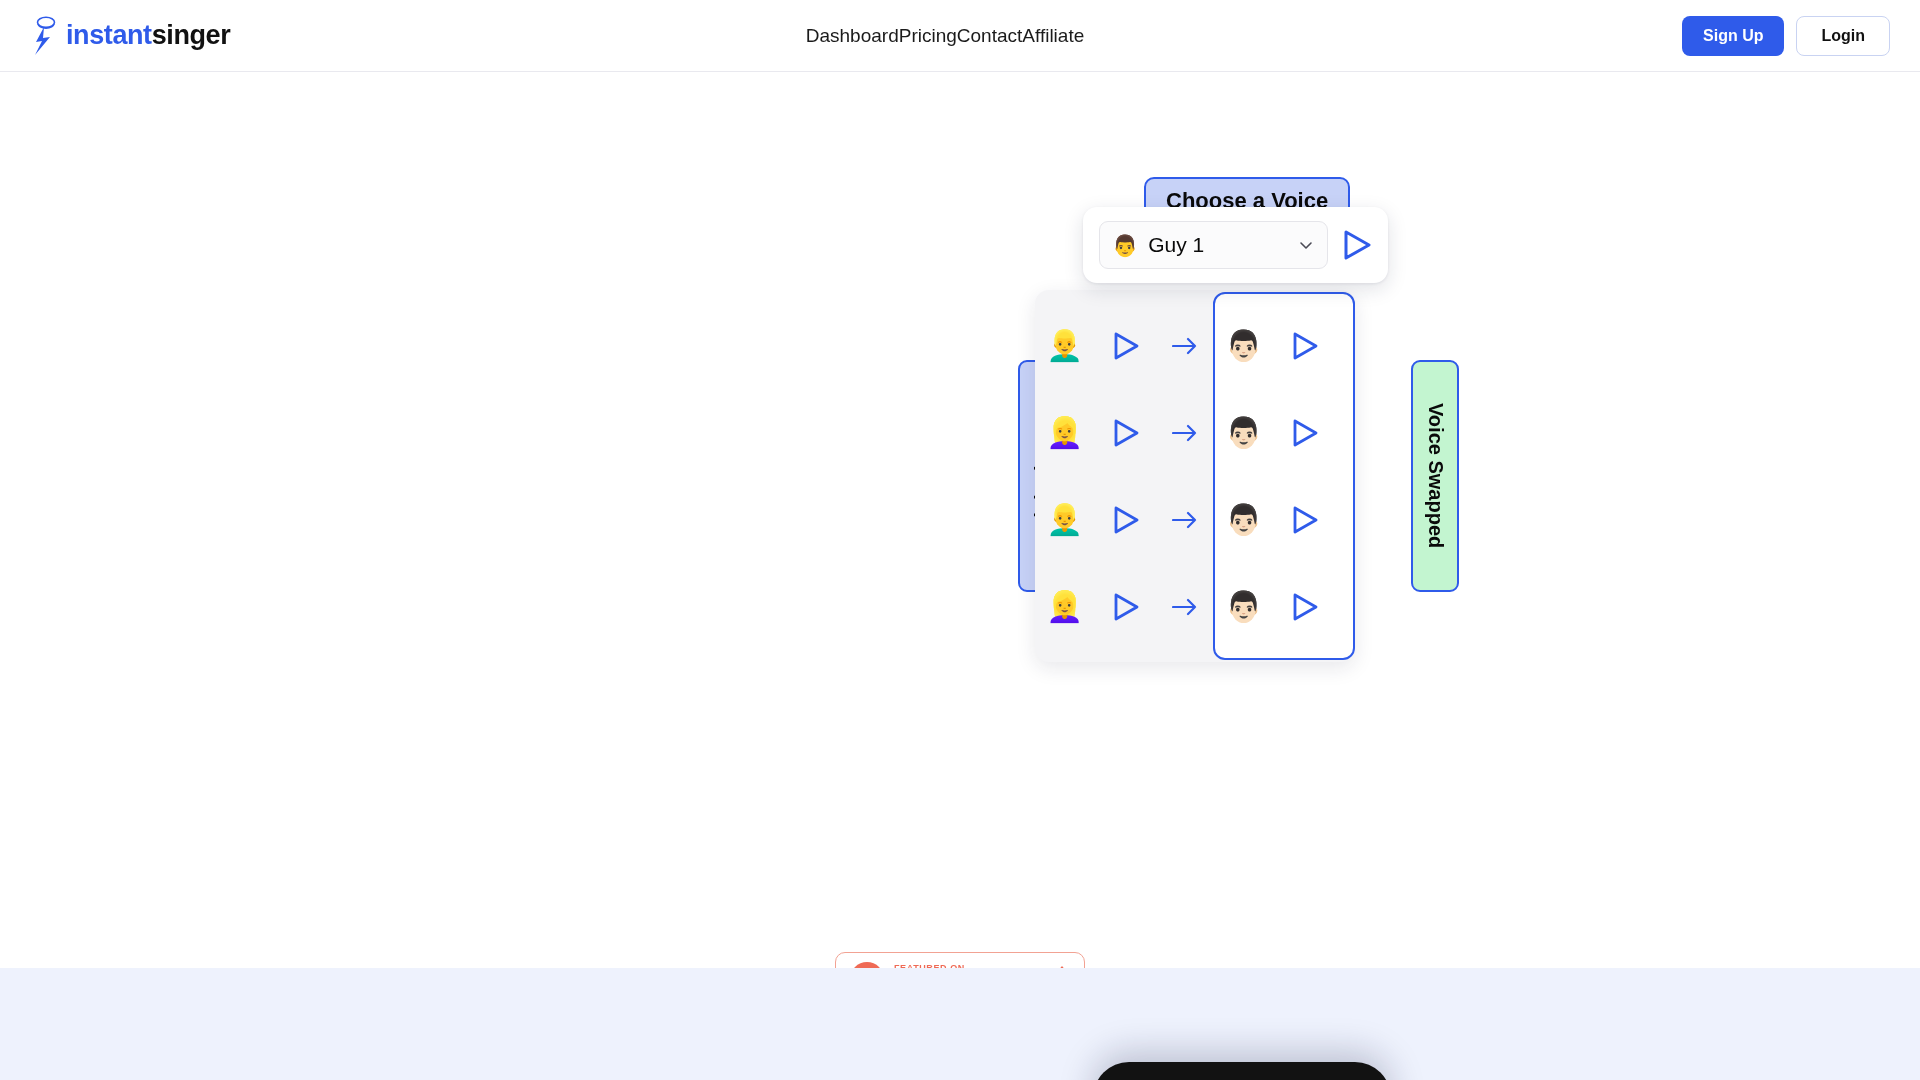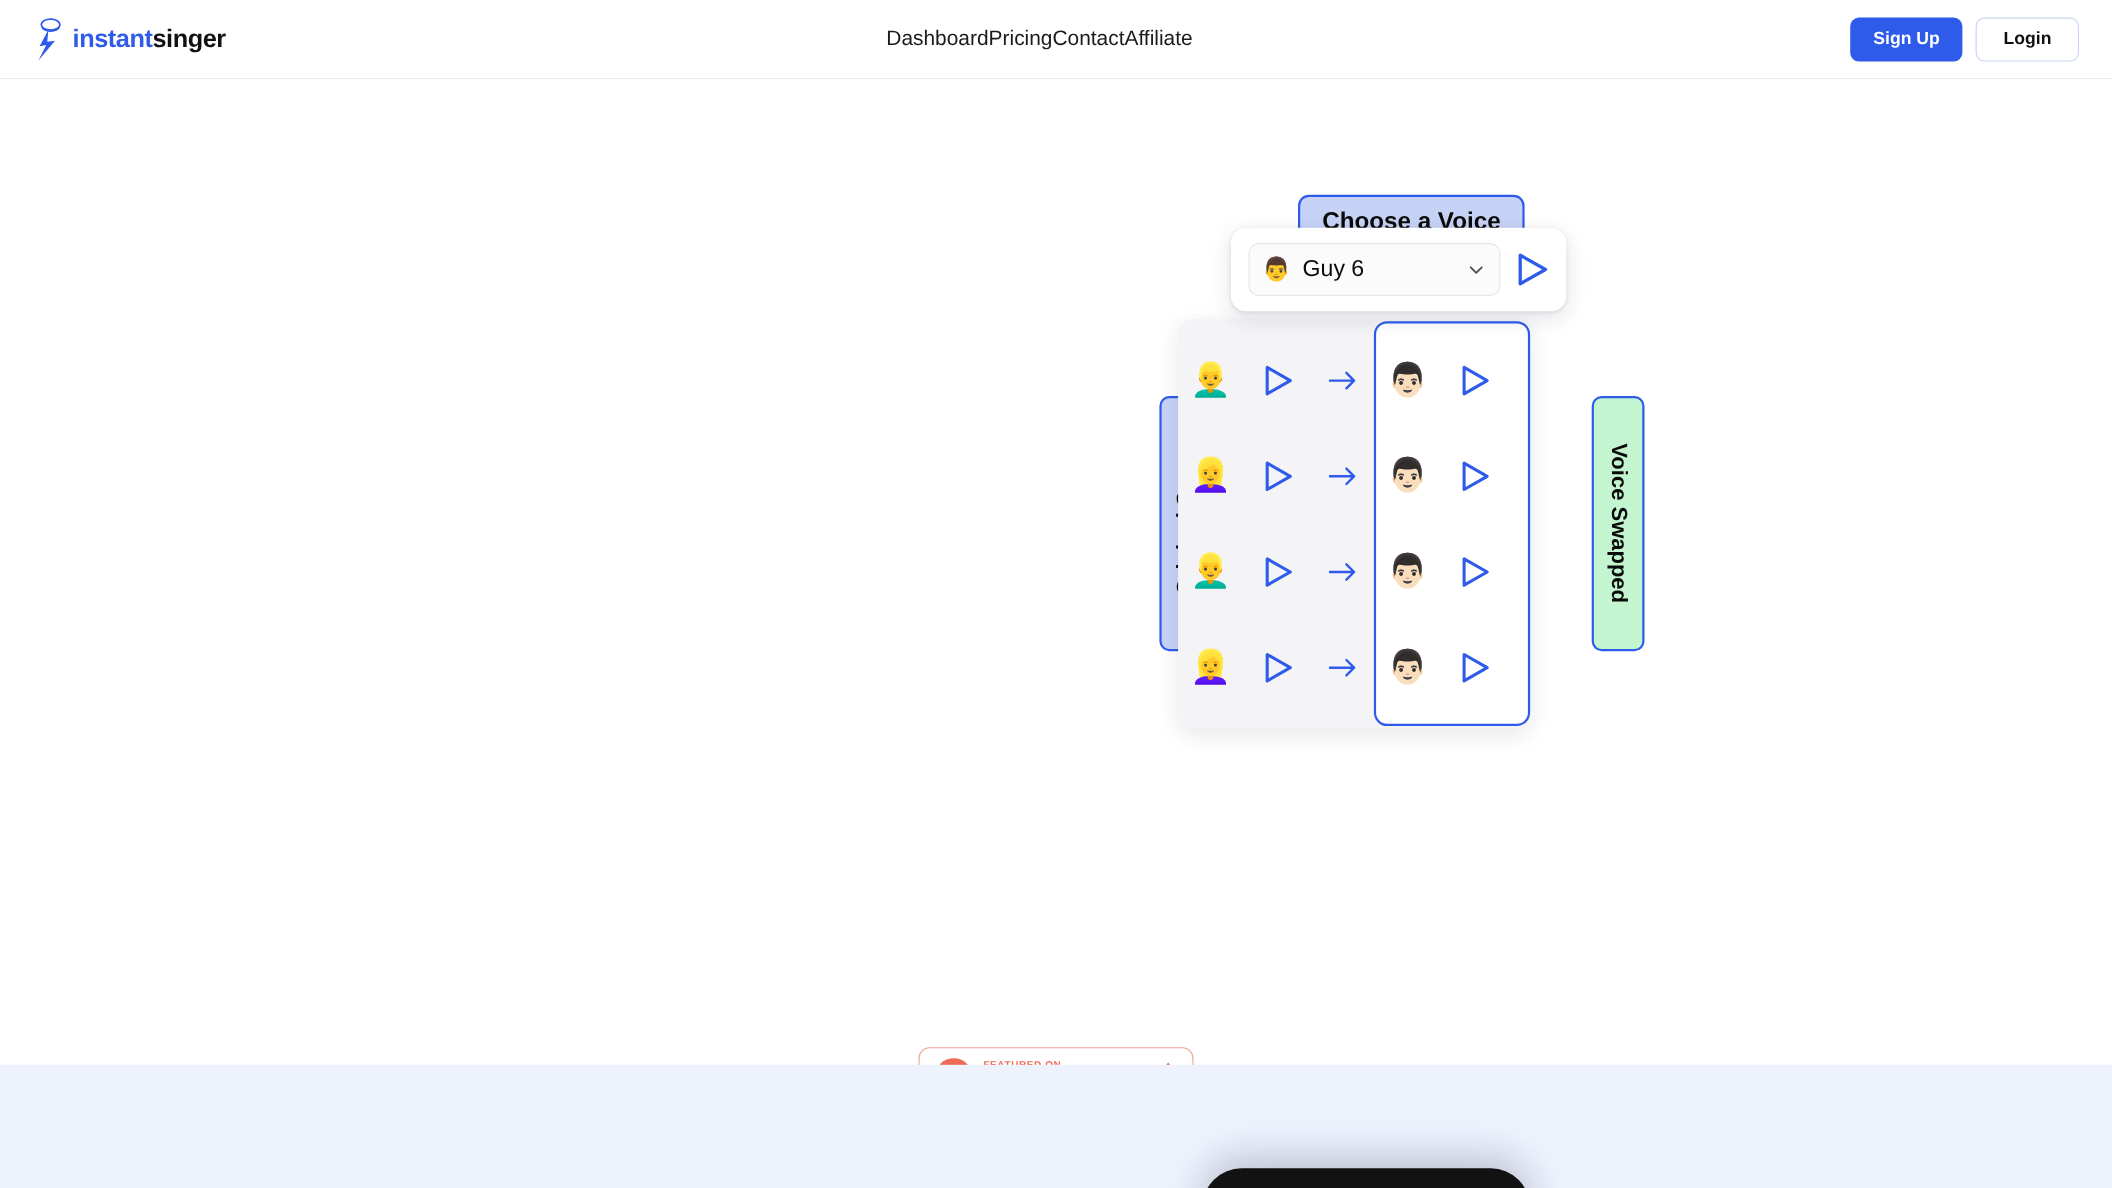--- a/index.html
+++ b/index.html
@@ -26,21 +26,21 @@
   .brand {
     position: absolute;
     left: 30px;
     display: flex;
     align-items: center;
     gap: 10px;
     text-decoration: none;
   }
   .brand-mark { width: 26px; height: 40px; display: block; }
   .brand-text {
-    font-size: 23px;
+    font-size: 27px;
     font-weight: 700;
     letter-spacing: -0.4px;
     line-height: 1;
     white-space: nowrap;
   }
   .brand-text .b1 { color: #2f5bea; }
   .brand-text .b2 { color: #111111; }
 
   .nav-links {
     position: absolute;
@@ -116,21 +116,21 @@
     margin-top: 26px;
     font-size: 19.5px;
     line-height: 1.5;
     color: #9a9aa2;
     max-width: 560px;
   }
 
   
   .demo {
     position: absolute;
-    left: 1063px;
+    left: 1027px;
     top: 105px;
     width: 430px;
     height: 520px;
     text-decoration: underline;
   }
 
   .choose-badge {
     position: absolute;
     left: 117px;
     top: 0px;
@@ -422,21 +422,21 @@
     <div class="tag tag-swapped">
       <span>Voice Swapped</span>
     </div>
 
     <div class="grid-card"></div>
     <div class="swapped-card"></div>
 
     <div class="voice-card">
       <div class="voice-select">
         <span class="voice-emoji">👨</span>
-        <span class="voice-name">Guy 6</span>
+        <span class="voice-name">Guy 1</span>
         <span class="chev">
           <svg viewBox="0 0 14 14" xmlns="http://www.w3.org/2000/svg">
             <path d="M2 5 L7 10 L12 5" fill="none" stroke="#4a4a55" stroke-width="1.6" stroke-linecap="round" stroke-linejoin="round"></path>
           </svg>
         </span>
       </div>
       <div class="play-out">
         <svg width="30" height="32" viewBox="0 0 30 32" xmlns="http://www.w3.org/2000/svg">
           <path d="M4 3 L27 16 L4 29 Z" fill="none" stroke="#2f5bea" stroke-width="3" stroke-linejoin="round"></path>
         </svg>

